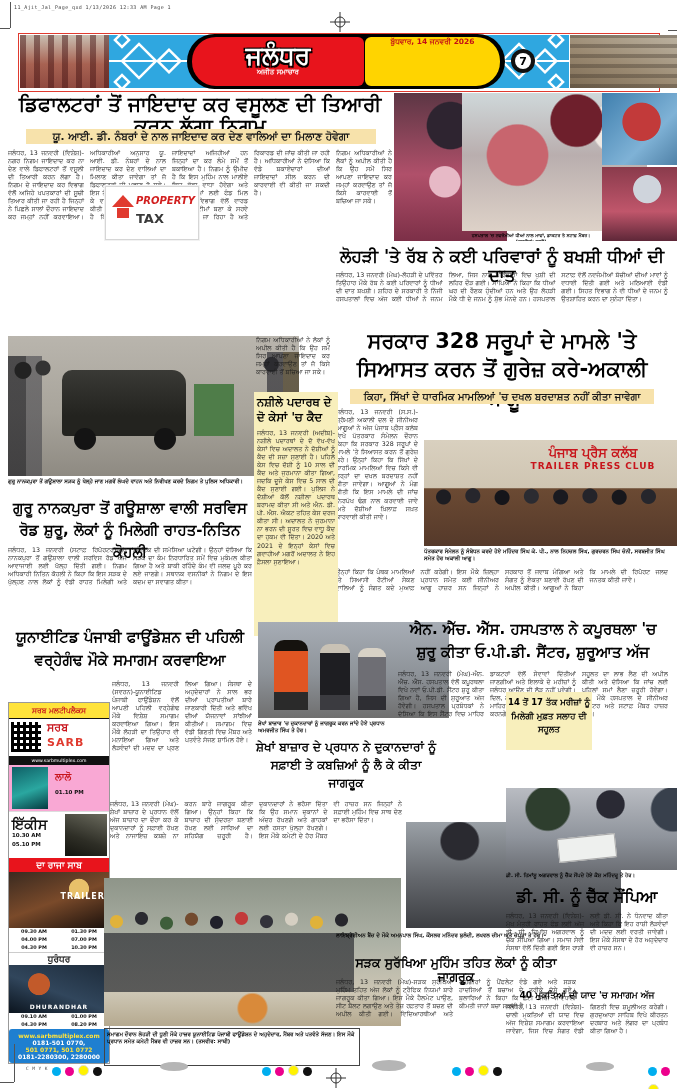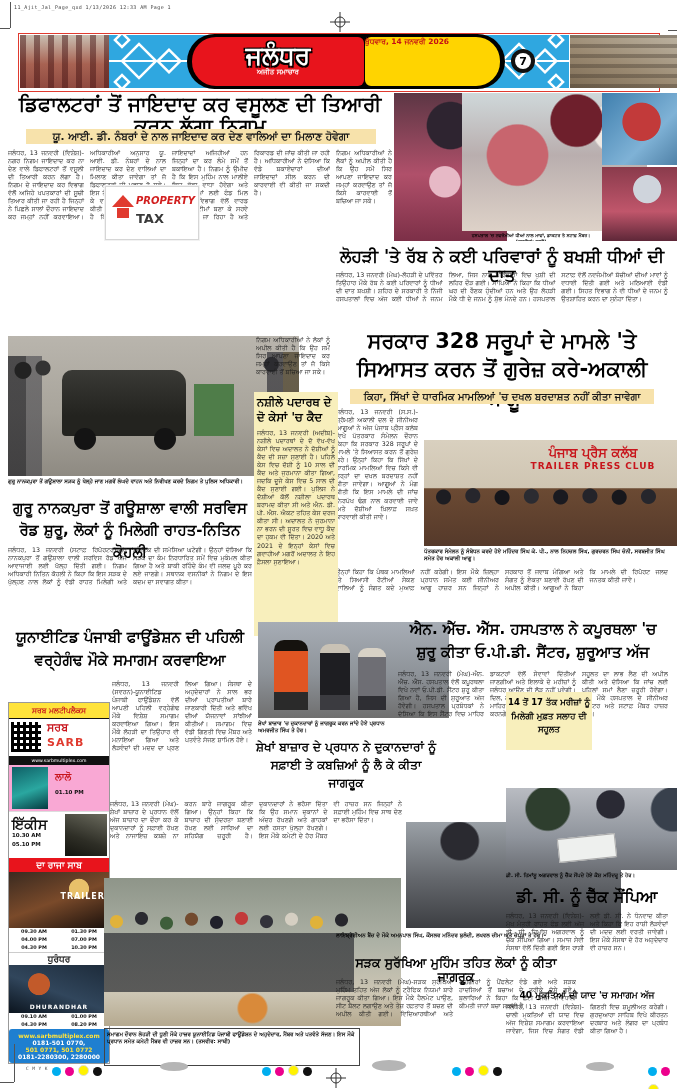--- a/index.html
+++ b/index.html
@@ -20,21 +20,21 @@
   .masthead{border:1.5px solid #e03a2f;background:#fff;}
   .mh-blue{background:#2FA7E0;}
   .pill{background:#000;border-radius:28px;}
   .mh-red{background:#E8141C;border-radius:24px 6px 6px 24px;}
   .mh-yel{background:#FFD400;border-radius:6px 24px 24px 6px;}
   .city{font-size:25px;font-weight:bold;color:#fff;text-align:center;line-height:1;
         text-shadow:1.5px 1.5px 0 #000,-1.5px 1.5px 0 #000,1.5px -1.5px 0 #000,-1.5px -1.5px 0 #000;}
   .tagline{font-size:7px;color:#fff;text-align:center;font-weight:bold;}
   .paper{font-size:25px;font-weight:bold;color:#E8141C;text-align:center;line-height:1;
         text-shadow:1.2px 1.2px 0 #000,-1.2px 1.2px 0 #000,1.2px -1.2px 0 #000,-1.2px -1.2px 0 #000;}
-  .mdate{font-size:7.5px;color:#c40f16;font-weight:bold;}
+  .mdate{font-size:7.5px;color:#c40f16;text-align:center;font-weight:bold;}
   .pagecirc{background:#111;border-radius:50%;display:flex;align-items:center;justify-content:center;}
   .pagecirc .inner{width:16px;height:16px;background:#fff;border-radius:50%;display:flex;align-items:center;justify-content:center;
                    font-size:11px;font-weight:bold;color:#000;}
   
   .printline{font-family:"DejaVu Sans Mono",monospace;font-size:5px;color:#444;letter-spacing:.4px;}
   .yelbox{background:#F8EFBC;}
   .dot{width:9px;height:9px;border-radius:50%;display:inline-block;margin-right:4px;}
   .goval{background:#b5b5b5;border-radius:50%;}
   .adrow{overflow:hidden;position:relative;}
   .times{display:flex;flex-wrap:wrap;font-size:4.9px;font-weight:bold;color:#111;}

